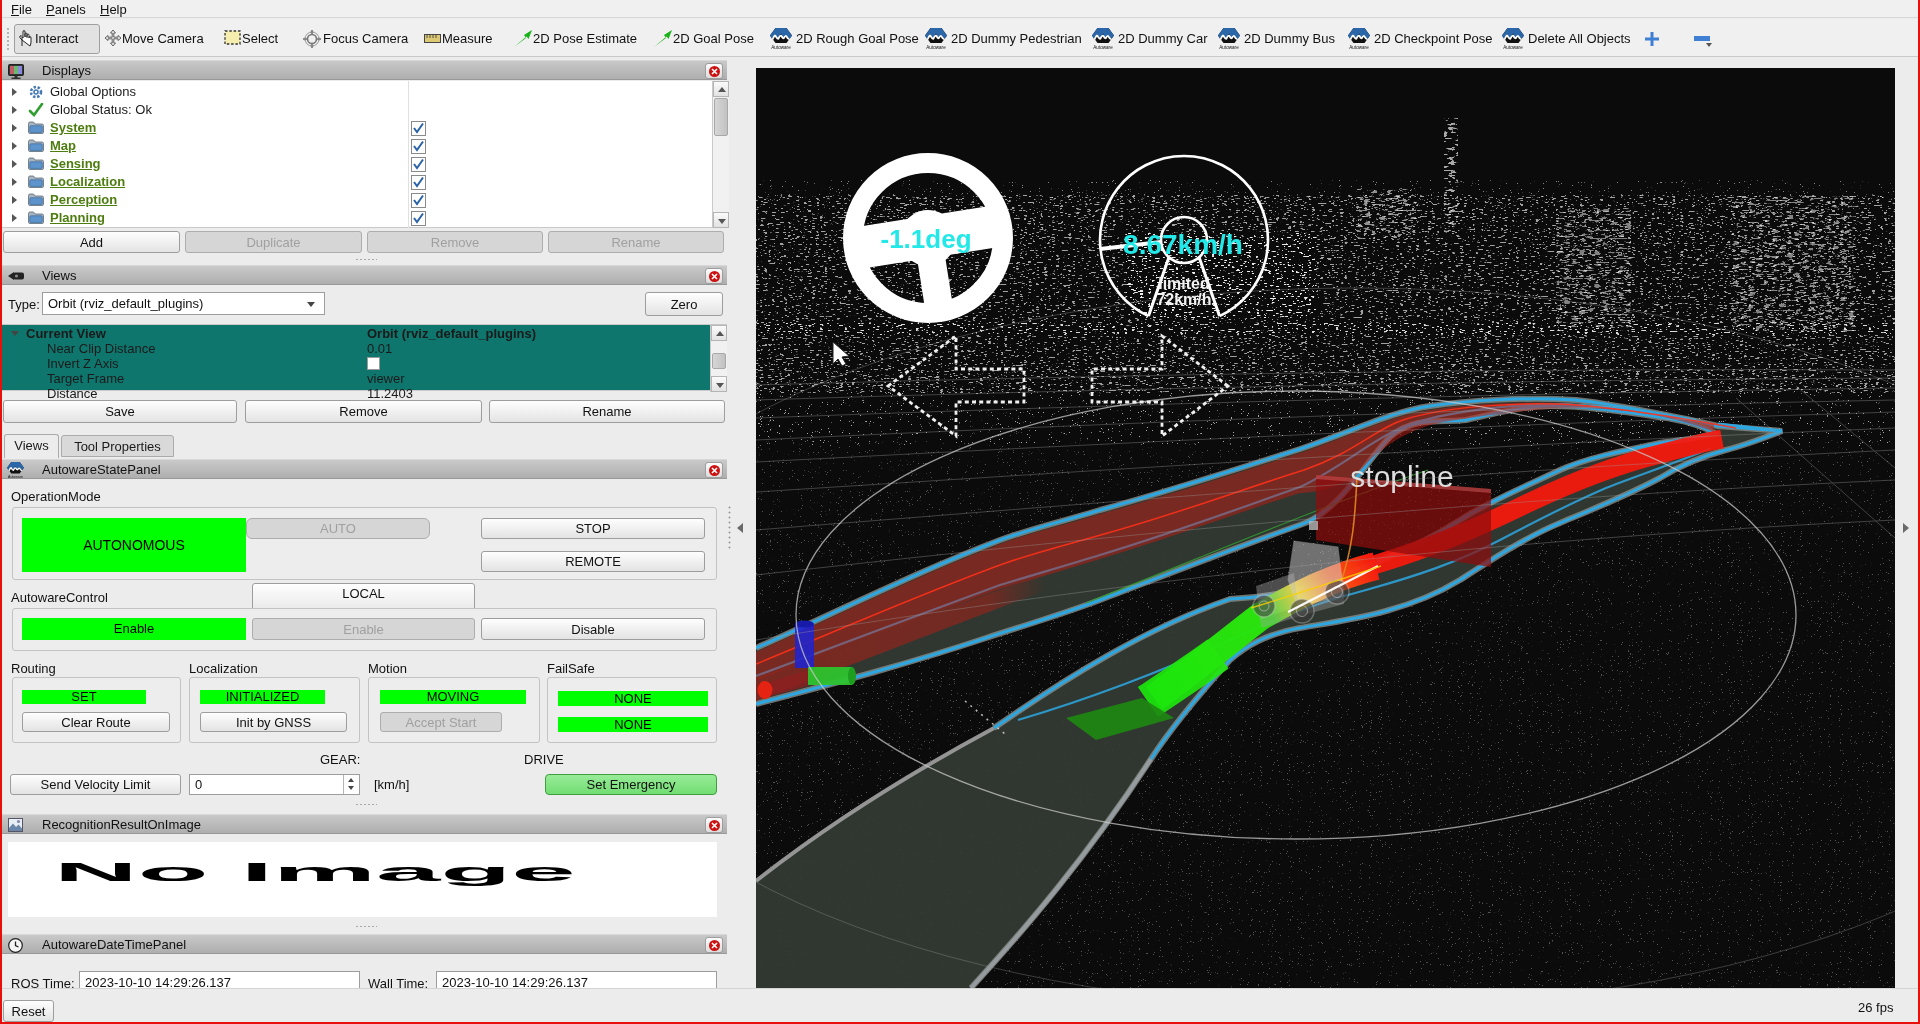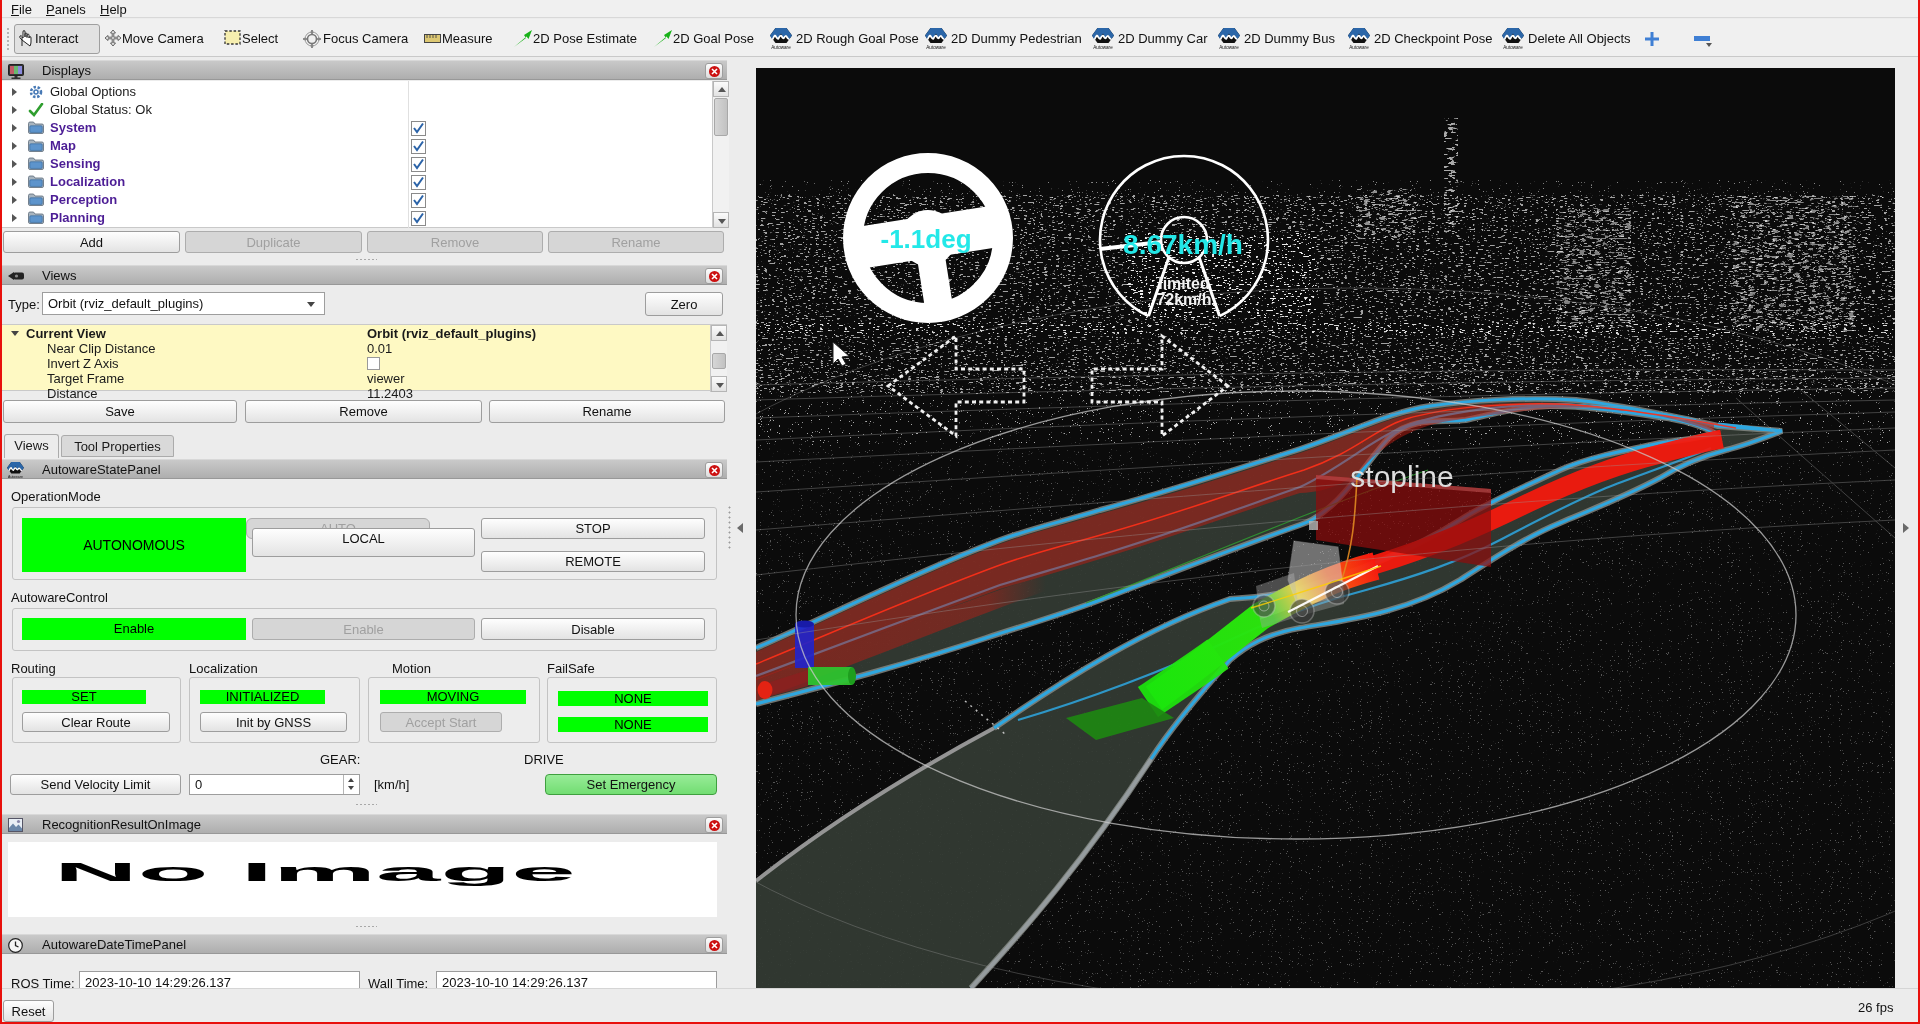--- a/index.html
+++ b/index.html
@@ -34,37 +34,37 @@
 .gframe { position:absolute; border:1px solid #c3c3c3; border-radius:3px; background:#ededed;}
 .lbl { position:absolute; font-size:13px; color:#111; white-space:nowrap;}
 .dots { position:absolute; left:355px; width:22px; height:3px;
   background-image:radial-gradient(circle,#a8a8a8 0.8px, transparent 1px); background-size:4px 3px;}
 .field { position:absolute; background:#fff; border:1px solid #9d9d9d; font-size:13px; color:#111;
   line-height:21px; padding-left:5px;}
 
 #dtree { left:2px; top:81px; width:725px; height:147px; background:#fff; border-bottom:1px solid #c9c9c9;}
 .trow { position:absolute; left:0; width:404px; height:18px; font-size:13px; line-height:18px;}
 .trow .tx { position:absolute; left:48px; }
-.trow.fold .tx { color:#4c1d95; font-weight:bold;}
+.trow.fold .tx { color:#4d7c0f; font-weight:bold;text-decoration:underline;}
 .exp { position:absolute; left:10px; top:5px; width:0; height:0;
   border-left:5px solid #565656; border-top:4px solid transparent; border-bottom:4px solid transparent;}
 .cbx { position:absolute; left:409px; width:15px; height:15px; background:#fff; border:1px solid #9a9a9a;}
 .colline { position:absolute; left:406px; top:0; width:1px; height:147px; background:#e0e0e0;}
 
 .sbar { position:absolute; background:#f1f1f1; border-left:1px solid #c9c9c9;}
 .sbtn { position:absolute; left:0; width:16px; height:16px; background:linear-gradient(#fbfbfb,#e2e2e2);
   border:1px solid #b5b5b5;}
 .sthumb { position:absolute; left:1px; width:14px; background:linear-gradient(90deg,#d6d6d6,#c2c2c2);
   border:1px solid #a8a8a8; border-radius:2px;}
 .tri-up { position:absolute; left:4px; top:5px; width:0; height:0; border-bottom:5px solid #555;
   border-left:4px solid transparent; border-right:4px solid transparent;}
 .tri-dn { position:absolute; left:4px; top:6px; width:0; height:0; border-top:5px solid #555;
   border-left:4px solid transparent; border-right:4px solid transparent;}
 
-#vtable { left:2px; top:324px; width:725px; height:67px; background:#fef9c3; border-top:1px solid #c9c9c9; border-bottom:1px solid #c9c9c9;}
+#vtable { left:2px; top:324px; width:725px; height:67px; background:#0f766e; border-top:1px solid #c9c9c9; border-bottom:1px solid #c9c9c9;}
 .vrow { position:absolute; font-size:13px; line-height:15px; white-space:nowrap;}
 
 .tab { position:absolute; font-size:13px; text-align:center; line-height:21px; }
 
 #viewport { left:756px; top:68px; width:1139px; height:920px; background:#0b0b0b; }
 #rightstrip { left:1895px; top:68px; width:23px; height:920px; background:#ececec;}
 #statusrow { left:0; top:988px; width:1920px; height:34px; background:#ececec; border-top:1px solid #d5d5d5;}
 </style>
 </head>
 <body>
@@ -334,30 +334,30 @@
         <circle cx="5.5" cy="5.5" r="5.5" fill="#cc1111"></circle>
         <path d="M3 3 L8 8 M8 3 L3 8" stroke="#fff" stroke-width="1.6"></path>
       </svg>
     </div>
 </div>
 <div class="lbl" style="left:11px; top:489px;">OperationMode</div>
 <div class="gframe" style="left:12px; top:507px; width:705px; height:73px;"></div>
 <div class="greenbar" style="left:22px; top:518px; width:224px; height:54px; line-height:54px; font-size:14px;">AUTONOMOUS</div>
 <div class="qbtn dis" style="left:246px; top:518px; width:184px; height:21px; line-height:20px;border-radius:6px;">AUTO</div>
 <div class="qbtn" style="left:481px; top:518px; width:224px; height:21px; line-height:20px;">STOP</div>
-<div class="qbtn" style="left:252px; top:528px; width:223px; height:29px; line-height:20px;">LOCAL</div>
+<div class="qbtn" style="left:252px; top:583px; width:223px; height:36px; line-height:20px;">LOCAL</div>
 <div class="qbtn" style="left:481px; top:551px; width:224px; height:21px; line-height:20px;">REMOTE</div>
 <div class="lbl" style="left:11px; top:590px;">AutowareControl</div>
 <div class="gframe" style="left:12px; top:608px; width:705px; height:43px;"></div>
 <div class="greenbar" style="left:22px; top:618px; width:224px; height:22px; line-height:22px;">Enable</div>
 <div class="qbtn dis" style="left:252px; top:618px; width:223px; height:22px; line-height:21px;">Enable</div>
 <div class="qbtn" style="left:481px; top:618px; width:224px; height:22px; line-height:21px;">Disable</div>
 <div class="lbl" style="left:11px; top:661px;">Routing</div>
 <div class="lbl" style="left:189px; top:661px;">Localization</div>
-<div class="lbl" style="left:368px; top:661px;margin-left:24px;">Motion</div>
+<div class="lbl" style="left:368px; top:661px;">Motion</div>
 <div class="lbl" style="left:547px; top:661px;">FailSafe</div>
 <div class="gframe" style="left:12px; top:677px; width:169px; height:66px;"></div>
 <div class="gframe" style="left:189px; top:677px; width:171px; height:66px;"></div>
 <div class="gframe" style="left:368px; top:677px; width:172px; height:66px;"></div>
 <div class="gframe" style="left:547px; top:677px; width:170px; height:66px;"></div>
 <div class="greenbar" style="left:22px; top:690px; width:124px; height:14px; line-height:14px;">SET</div>
 <div class="qbtn" style="left:22px; top:712px; width:148px; height:20px; line-height:19px;">Clear Route</div>
 <div class="greenbar" style="left:200px; top:690px; width:125px; height:14px; line-height:14px;">INITIALIZED</div>
 <div class="qbtn" style="left:200px; top:712px; width:147px; height:20px; line-height:19px;">Init by GNSS</div>
 <div class="greenbar" style="left:380px; top:690px; width:146px; height:14px; line-height:14px;">MOVING</div>

